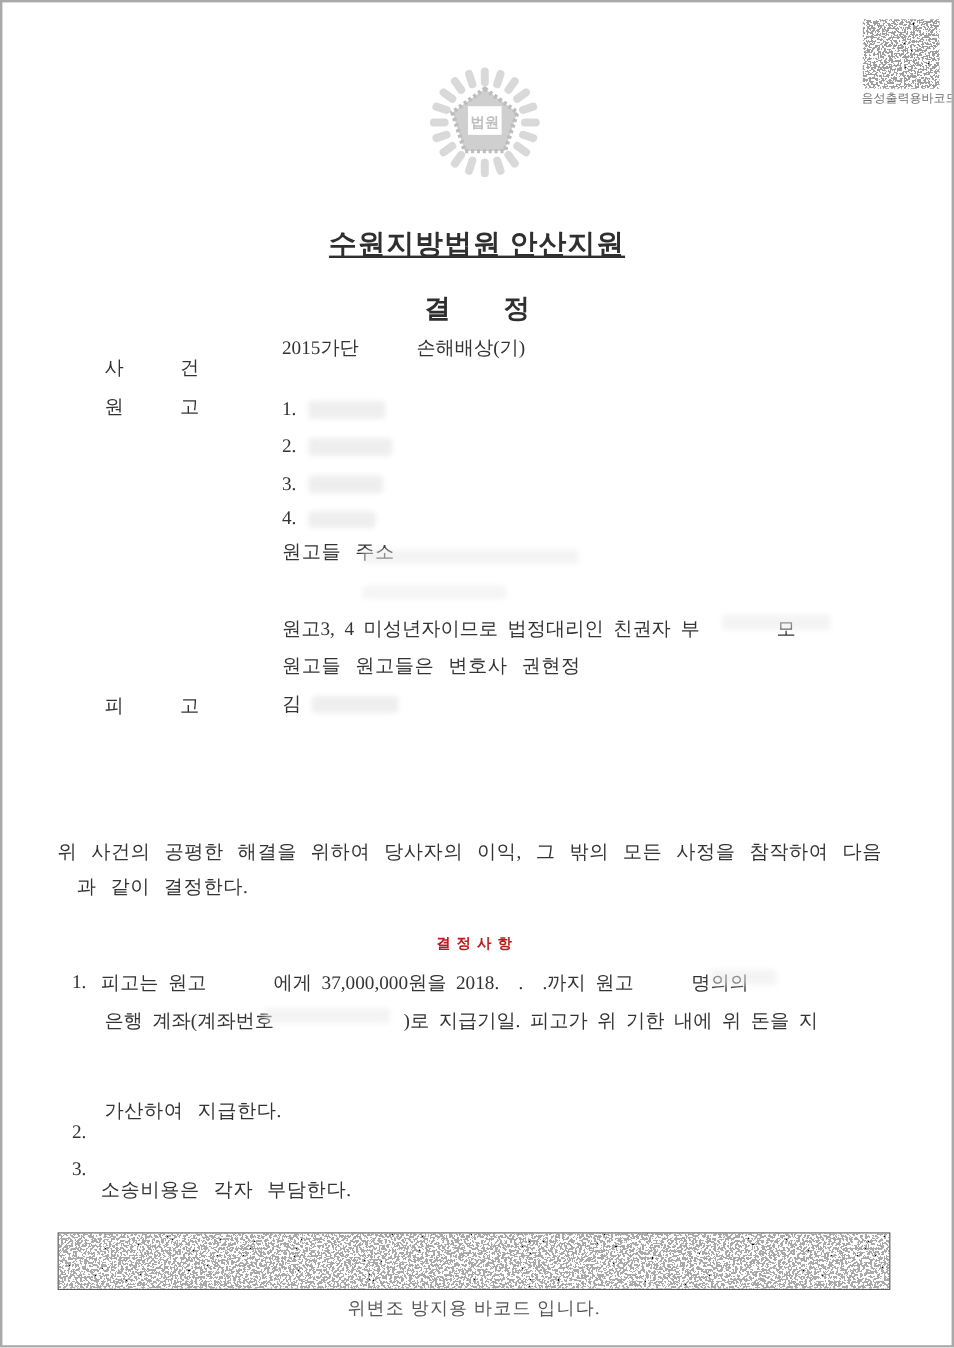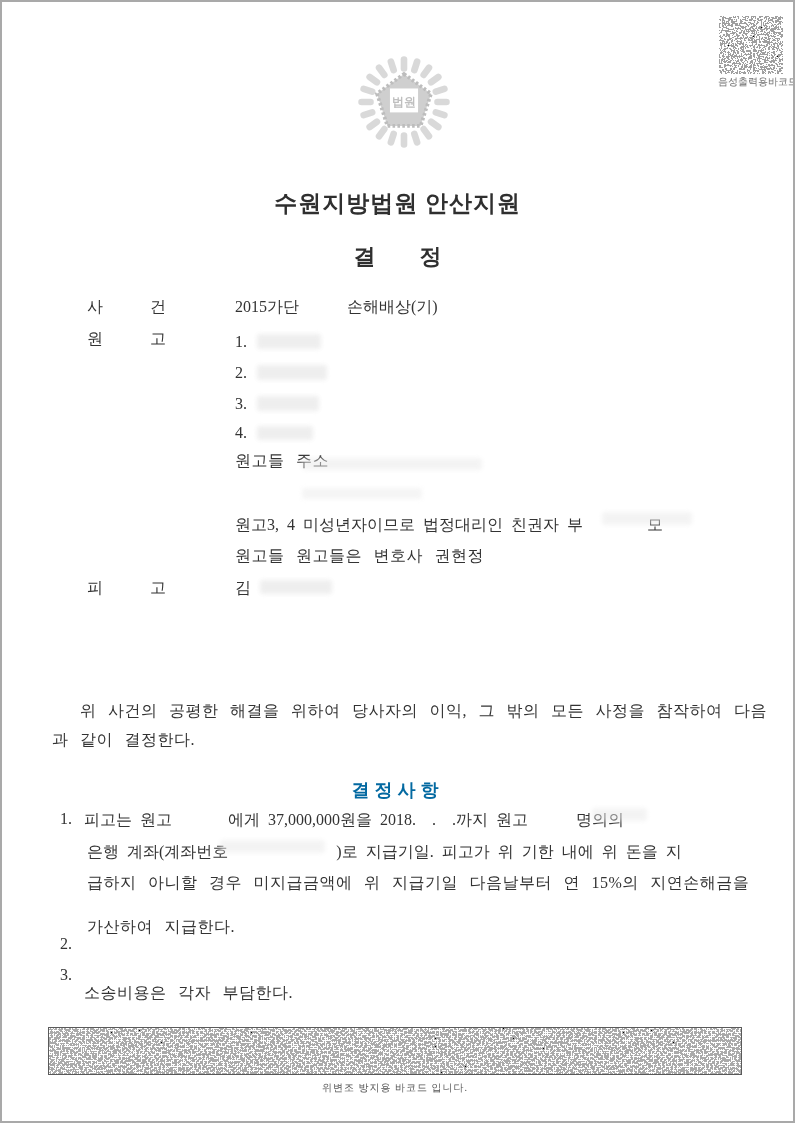--- a/index.html
+++ b/index.html
@@ -10,38 +10,38 @@
     border:2px solid #a9a9a9;
     font-family:"Liberation Serif","DejaVu Serif",serif;
     color:#333333;
     overflow:hidden;
   }
   .ln{position:absolute;white-space:pre;font-size:16px;line-height:1.2;}
   .sp{word-spacing:7px;letter-spacing:0.5px;}
   .lbl{position:absolute;left:85px;width:79px;display:flex;justify-content:space-between;font-size:16px;letter-spacing:0;}
   .court-title{
     position:absolute;top:186px;left:0;width:100%;
-    text-align:center;font-size:23px;font-weight:bold;letter-spacing:1px;color:#2f2f2f;
+    text-align:center;font-size:23px;font-weight:bold;letter-spacing:1px;color:#2f2f2f;text-decoration:underline;
   }
   .doc-type{
     position:absolute;top:240px;left:0;width:100%;
     display:flex;justify-content:center;gap:44px;
     font-size:22px;font-weight:bold;color:#2f2f2f;
   }
   .decision-heading{
     position:absolute;top:776px;left:0;width:100%;
-    text-align:center;font-size:18px;font-weight:bold;letter-spacing:5px;color:#0369a1;
+    text-align:center;font-size:12px;font-weight:bold;letter-spacing:5px;color:#b91c1c;
   }
   .seal{position:absolute;left:350px;top:48px;opacity:0.85;}
   .qr-block{position:absolute;left:716px;top:14px;width:66px;text-align:center;}
   .qr-noise{width:64px;height:58px;display:block;margin:0 auto;}
   .qr-caption{font-size:10px;color:#6f6f6f;letter-spacing:0px;margin-top:1px;white-space:nowrap;}
   .barcode-block{position:absolute;left:46px;top:1025px;width:694px;text-align:center;}
   .barcode-frame{border:1px solid #5a5a5a;width:694px;height:48px;box-sizing:border-box;overflow:hidden;}
-  .barcode-caption{font-size:10px;color:#555555;margin-top:6px;letter-spacing:1px;}
+  .barcode-caption{font-size:15px;color:#555555;margin-top:6px;letter-spacing:1px;}
   .smudge{position:absolute;background:#e9e9e9;filter:blur(2px);opacity:0.75;border-radius:3px;}
   .item-no{position:absolute;font-size:16px;}
 </style>
 </head>
 <body>
 
 <div class="page">
 
   <svg class="seal" width="104" height="104" viewBox="0 0 100 100">
     <defs>
@@ -96,49 +96,48 @@
   <div class="court-title">수원지방법원 안산지원</div>
   <div class="doc-type">
     <span>결</span>
     <span>정</span>
   </div>
 
   <div class="lbl" style="top:295px;">
     <span>사</span>
     <span>건</span>
   </div>
-  <div class="ln" style="left:233px;top:295px;font-family:Liberation Serif, serif;">2015가단            손해배상(기)</div>
+  <div class="ln" style="left:233px;top:279px;font-family:Liberation Serif, serif;">2015가단            손해배상(기)</div>
 
   <div class="lbl" style="top:327px;">
     <span>원</span>
     <span>고</span>
   </div>
   <div class="ln" style="left:233px;top:330px;">1.</div>
   <div class="ln" style="left:233px;top:361px;">2.</div>
   <div class="ln" style="left:233px;top:392px;">3.</div>
   <div class="ln" style="left:233px;top:421px;">4.</div>
   <div class="ln sp" style="left:233px;top:449px;">원고들 주소</div>
   <div class="ln" style="left:233px;top:513px;word-spacing:4px;">원고3, 4 미성년자이므로 법정대리인 친권자 부        모</div>
   <div class="ln sp" style="left:233px;top:544px;">원고들 원고들은 변호사 권현정</div>
 
   <div class="lbl" style="top:576px;">
     <span>피</span>
     <span>고</span>
   </div>
   <div class="ln" style="left:233px;top:576px;">김</div>
 
-  <div class="ln sp" style="left:78px;top:699px;">위 사건의 공평한 해결을 위하여 당사자의 이익, 그 밖의 모든 사정을 참작하여 다음</div>
-  <div class="ln sp" style="left:50px;top:728px;">과 같이 결정한다.</div>
+  <div class="ln sp" style="left:46px;top:699px;">위 사건의 공평한 해결을 위하여 당사자의 이익, 그 밖의 모든 사정을 참작하여 다음</div>
+  <div class="ln sp" style="left:62px;top:728px;">과 같이 결정한다.</div>
 
   <div class="decision-heading">결정사항</div>
 
   <div class="item-no" style="left:58px;top:808px;">1.</div>
   <div class="ln" style="left:82px;top:808px;">피고는  원고              에게  37,000,000원을  2018.    .    .까지  원고            명의의</div>
   <div class="ln" style="left:85px;top:840px;">은행  계좌(계좌번호                           )로  지급기일.  피고가  위  기한  내에  위  돈을  지</div>
-  <div class="ln sp" style="left:85px;top:871px;">급하지 아니할 경우 미지급금액에 위 지급기일 다음날부터 연 15%의 지연손해금을</div>
   <div class="ln sp" style="left:85px;top:903px;margin-top:12px;">가산하여 지급한다.</div>
 
   <div class="item-no" style="left:58px;top:933px;">2.</div>
 
   <div class="item-no" style="left:58px;top:964px;">3.</div>
   <div class="ln sp" style="left:82px;top:964px;margin-top:17px;">소송비용은 각자 부담한다.</div>
 
   <div class="smudge" style="left:255px;top:332px;width:64px;height:15px;"></div>
   <div class="smudge" style="left:255px;top:363px;width:70px;height:15px;"></div>
   <div class="smudge" style="left:255px;top:394px;width:62px;height:15px;"></div>

